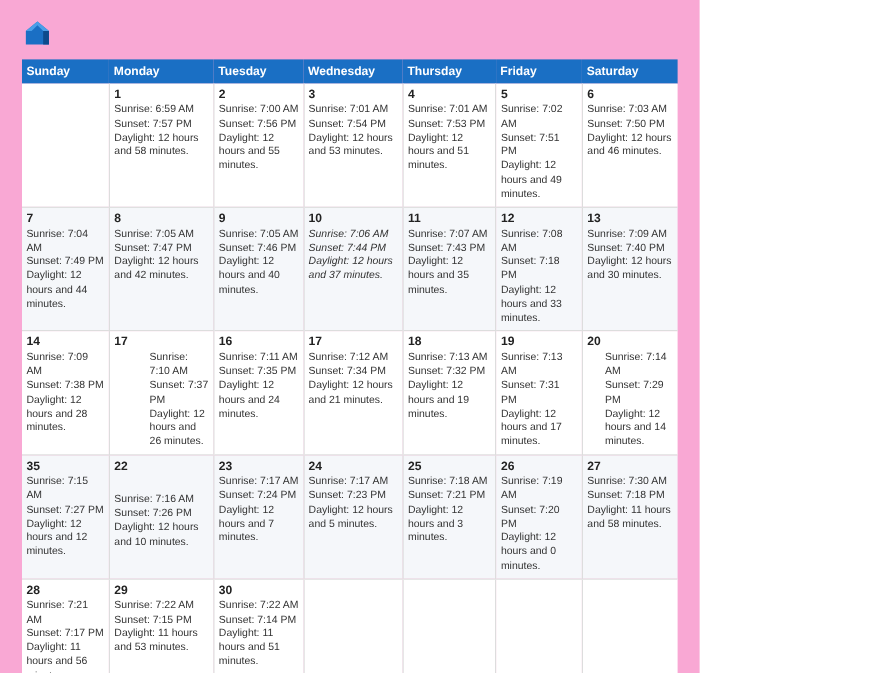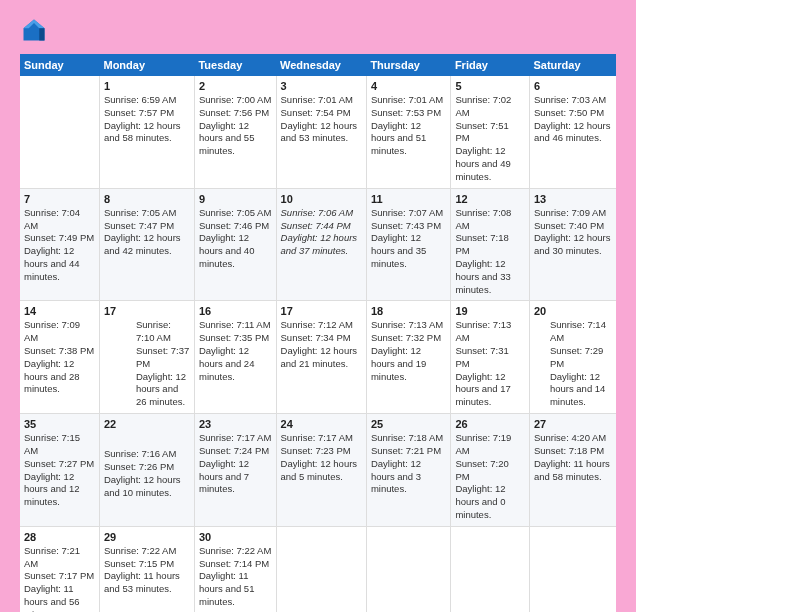--- a/index.html
+++ b/index.html
@@ -291,21 +291,21 @@
 Daylight: 12 hours and 3 minutes.</div>
           </td>
           <td>
             <div class="day-num">26</div>
             <div class="day-info" style="white-space: pre-line;">Sunrise: 7:19 AM
 Sunset: 7:20 PM
 Daylight: 12 hours and 0 minutes.</div>
           </td>
           <td>
             <div class="day-num">27</div>
-            <div class="day-info" style="white-space: pre-line;">Sunrise: 4:20 AM
+            <div class="day-info" style="white-space: pre-line;">Sunrise: 7:30 AM
 Sunset: 7:18 PM
 Daylight: 11 hours and 58 minutes.</div>
           </td>
         </tr>
         <tr>
           <td>
             <div class="day-num">28</div>
             <div class="day-info" style="white-space: pre-line;">Sunrise: 7:21 AM
 Sunset: 7:17 PM
 Daylight: 11 hours and 56 minutes.</div>

